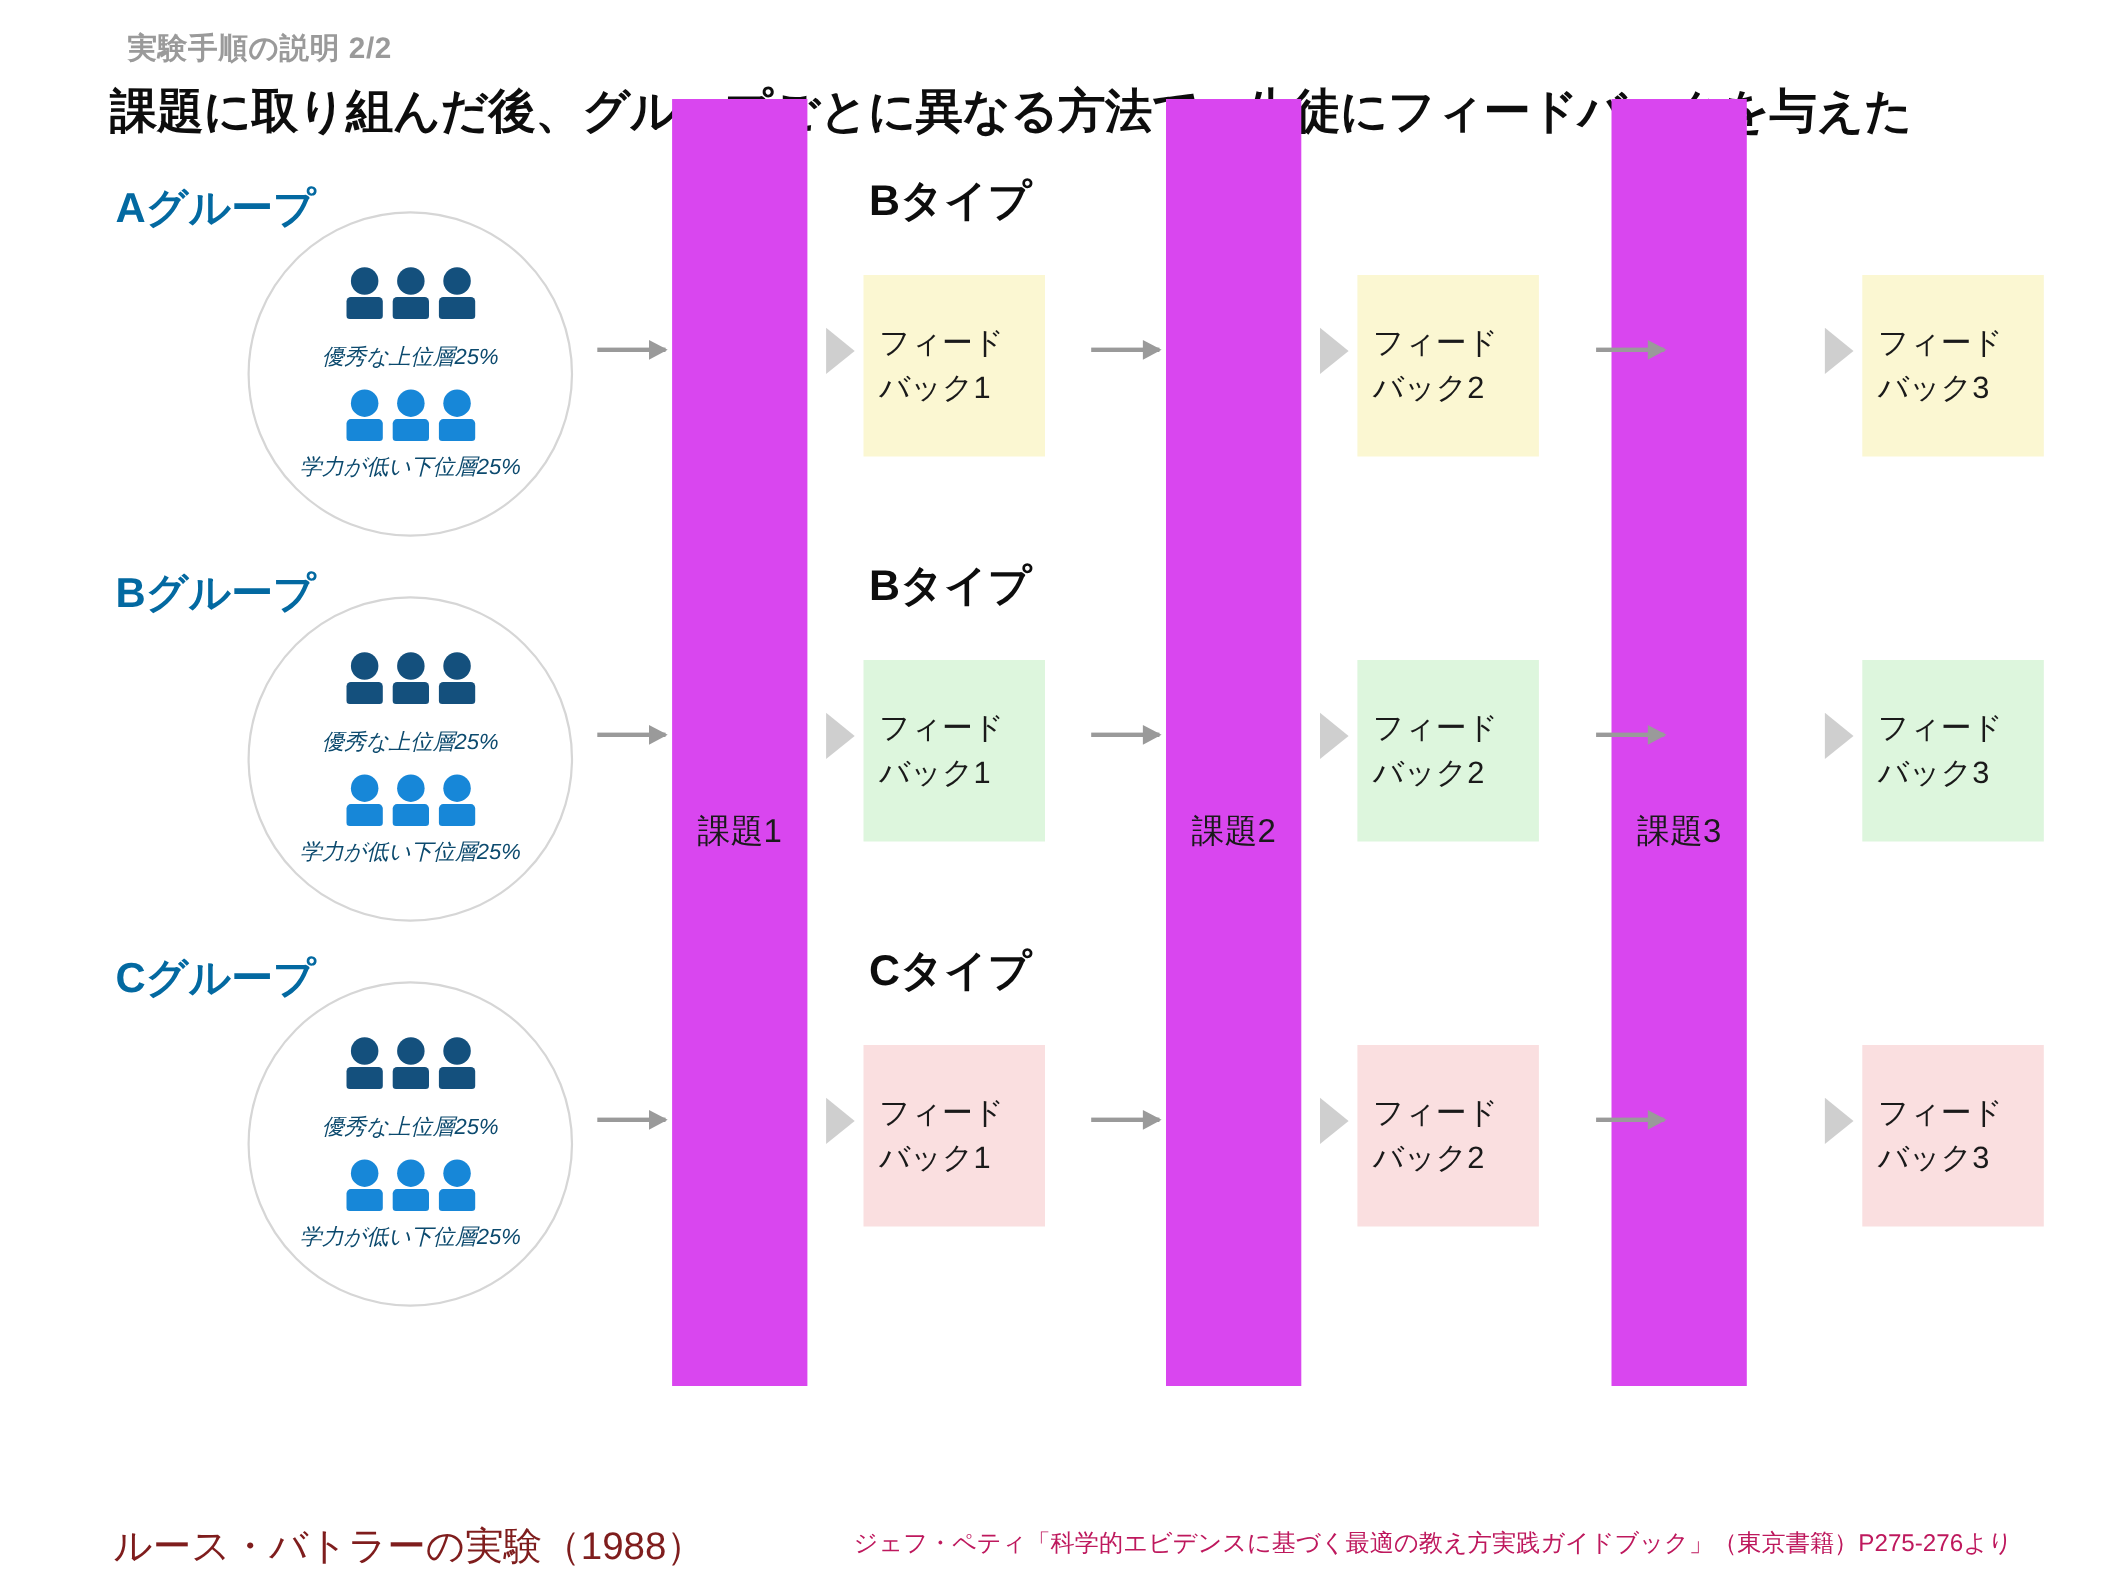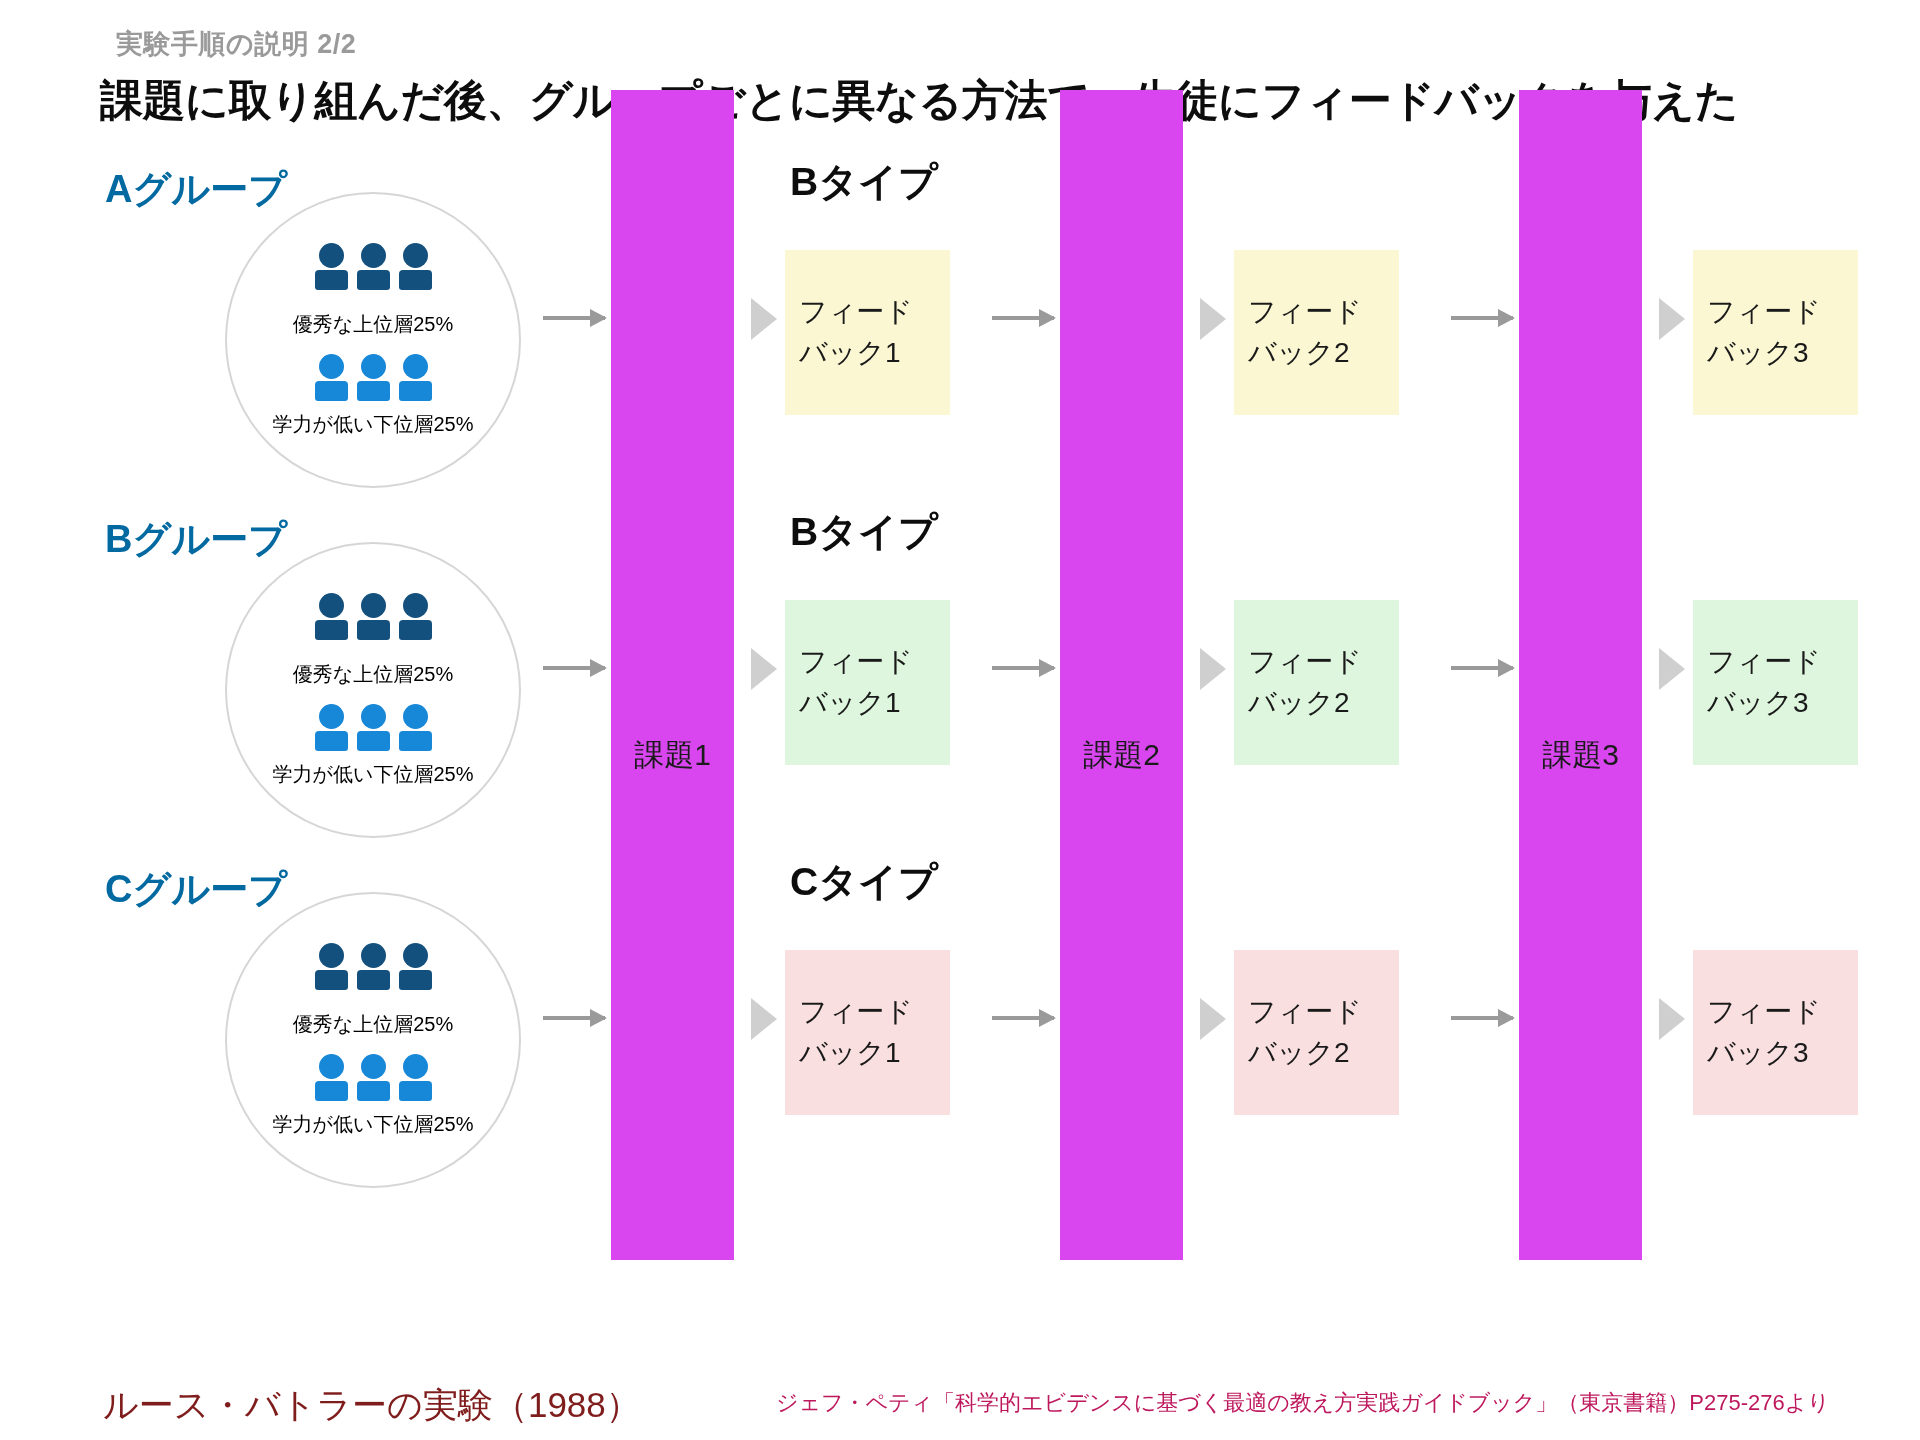--- a/index.html
+++ b/index.html
@@ -53,21 +53,21 @@
     position: absolute; left: 4px; top: 0;
     width: 25px; height: 25px; border-radius: 50%;
   }
   .person .body {
     position: absolute; left: 0; top: 27px;
     width: 33px; height: 20px; border-radius: 4px 4px 3px 3px;
   }
   .top-tier .head, .top-tier .body { background: #14507d; }
   .bottom-tier .head, .bottom-tier .body { background: #1787d8; }
   .tier-caption {
-    font-size: 20px; color: #000000; margin: 17px 0 12px; white-space: nowrap;
+    font-size: 20px; color: #0c4a6e; margin: 17px 0 12px; white-space: nowrap; font-style: italic;
   }
   .tier-caption.last { margin-bottom: 0; margin-top: 6px; }
 
   
   .arrow-line {
     position: absolute; height: 4px; background: #9a9a9a; top: 96px;
   }
   .arrow-line::after {
     content: ""; position: absolute; right: -2px; top: -7px;
     border-left: 17px solid #9a9a9a;
@@ -77,21 +77,21 @@
 
   
   .task-bar {
     position: absolute; top: 0; width: 123px;
     background: #d946ef;
     display: flex; align-items: center; justify-content: center;
     font-size: 30px; color: #1a1a1a;
   }
   #task-1 { left: 611px; top: 90px; height: 1170px; }
   #task-2 { left: 1060px; top: 90px; height: 1170px; }
-  #task-3 { left: 1519px; top: 90px; height: 1170px; }
+  #task-3 { left: 1465px; top: 90px; height: 1170px; }
   .task-bar .task-text { position: absolute; top: 645px; white-space: nowrap; }
 
   
   .tri {
     position: absolute; width: 0; height: 0;
     border-left: 26px solid #cfcfcf;
     border-top: 21px solid transparent;
     border-bottom: 21px solid transparent;
     top: 78px;
   }

